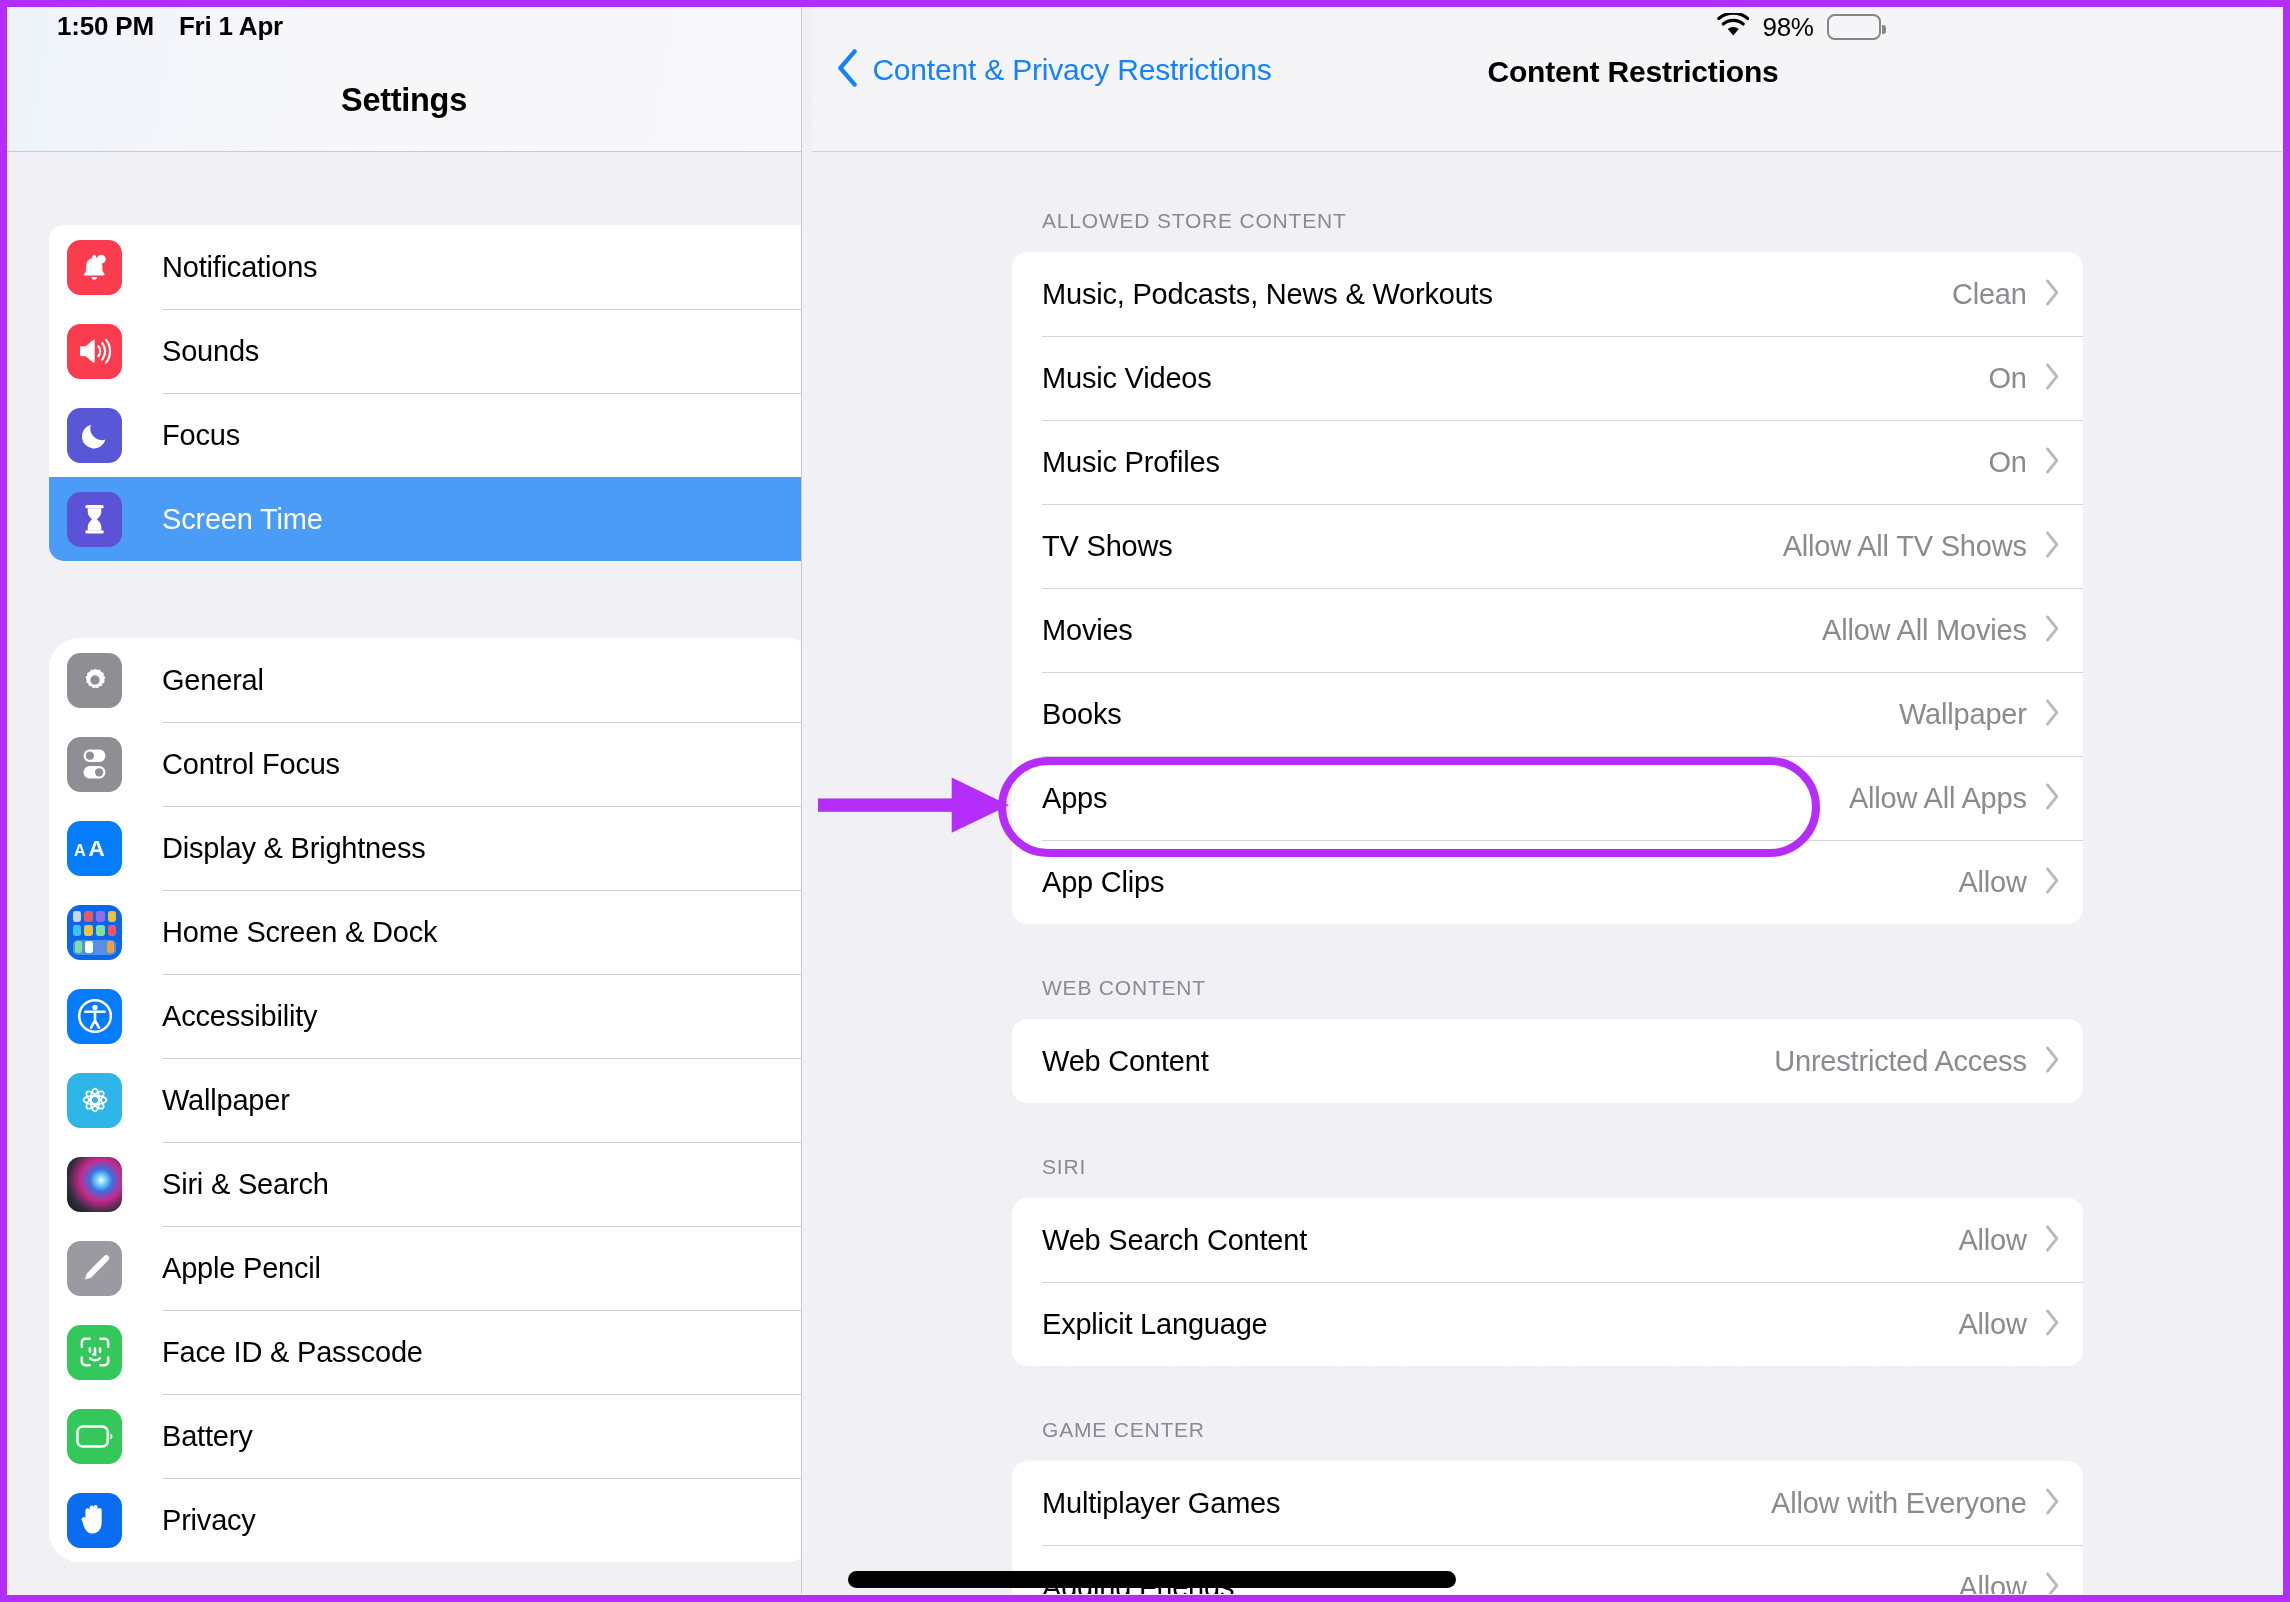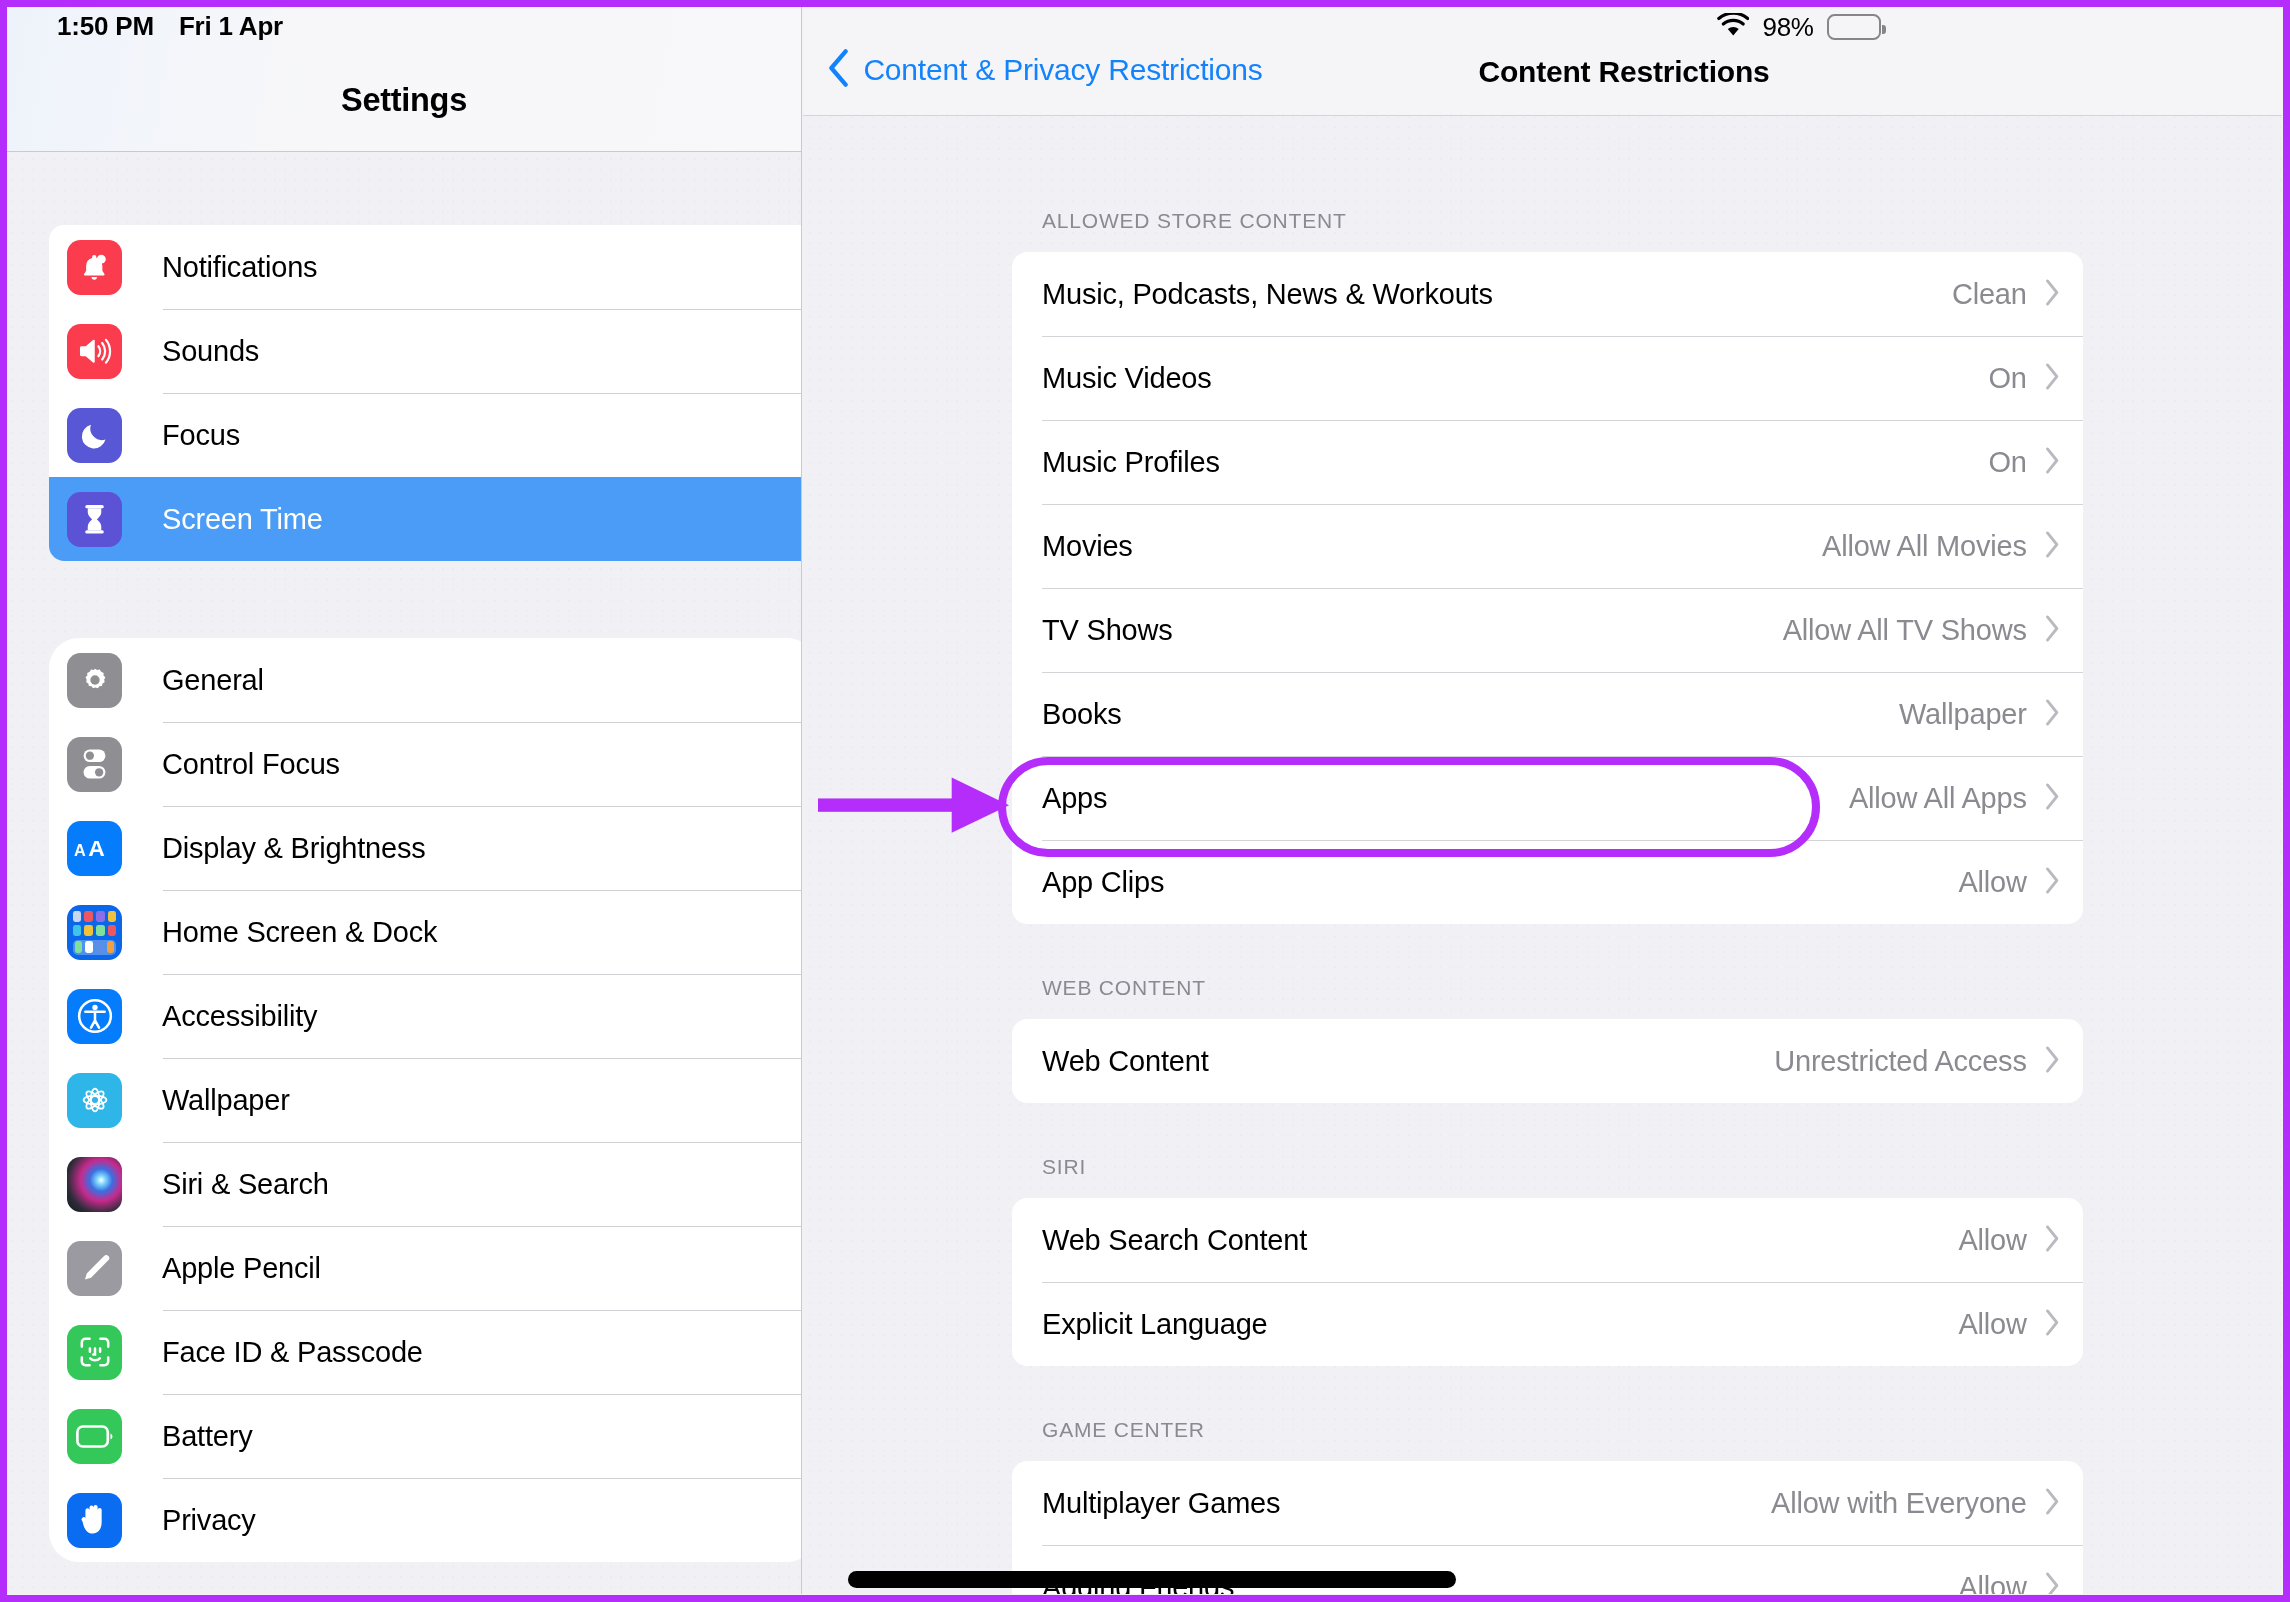--- a/index.html
+++ b/index.html
@@ -125,21 +125,21 @@
   .hg-row i { flex:1; border-radius:2.4px; display:block; }
   .hg-dock { background:rgba(255,255,255,0.28); border-radius:4.8px; padding:1.9px; display:flex; gap:3.3px; flex:1.1; }
   .hg-dock i { flex:1; border-radius:2.4px; }
 
   
   #detail {
     position:absolute; left:796px; top:0; width:1479px; height:1587px;
     overflow:hidden;
   }
   #detail-header {
-    position:absolute; left:0; top:0; width:1479px; height:109px;
+    position:absolute; left:9px; top:0; width:1479px; height:145px;
     background:#f5f5f7; border-bottom:1px solid #d3d3d8;
   }
   #back-button {
     position:absolute; left:24px; top:42px;
     display:flex; align-items:center; gap:13.4px; cursor:pointer;
   }
   #back-chevron { display:block; }
   #back-label {
     font-size:30px; color:#1283fd; letter-spacing:-0.2px; white-space:nowrap;
   }
@@ -427,29 +427,29 @@
                 </svg></span>
         </div>
         <div class="d-row">
           <span class="d-label">Music Profiles</span>
           <span class="d-value">On</span>
           <span class="d-chev"><svg width="15.3" height="27" viewBox="0 0 12 22">
                   <path d="M1.8 1.6 9.4 11l-7.6 9.4" fill="none" stroke="#b9b9bf" stroke-width="2.3" stroke-linecap="round" stroke-linejoin="round"></path>
                 </svg></span>
         </div>
         <div class="d-row">
+          <span class="d-label">TV Shows</span>
+          <span class="d-value">Allow All TV Shows</span>
+          <span class="d-chev"><svg width="15.3" height="27" viewBox="0 0 12 22">
+                  <path d="M1.8 1.6 9.4 11l-7.6 9.4" fill="none" stroke="#b9b9bf" stroke-width="2.3" stroke-linecap="round" stroke-linejoin="round"></path>
+                </svg></span>
+        </div>
+        <div class="d-row">
           <span class="d-label">Movies</span>
           <span class="d-value">Allow All Movies</span>
-          <span class="d-chev"><svg width="15.3" height="27" viewBox="0 0 12 22">
-                  <path d="M1.8 1.6 9.4 11l-7.6 9.4" fill="none" stroke="#b9b9bf" stroke-width="2.3" stroke-linecap="round" stroke-linejoin="round"></path>
-                </svg></span>
-        </div>
-        <div class="d-row">
-          <span class="d-label">TV Shows</span>
-          <span class="d-value">Allow All TV Shows</span>
           <span class="d-chev"><svg width="15.3" height="27" viewBox="0 0 12 22">
                   <path d="M1.8 1.6 9.4 11l-7.6 9.4" fill="none" stroke="#b9b9bf" stroke-width="2.3" stroke-linecap="round" stroke-linejoin="round"></path>
                 </svg></span>
         </div>
         <div class="d-row">
           <span class="d-label">Books</span>
           <span class="d-value">Wallpaper</span>
           <span class="d-chev"><svg width="15.3" height="27" viewBox="0 0 12 22">
                   <path d="M1.8 1.6 9.4 11l-7.6 9.4" fill="none" stroke="#b9b9bf" stroke-width="2.3" stroke-linecap="round" stroke-linejoin="round"></path>
                 </svg></span>

